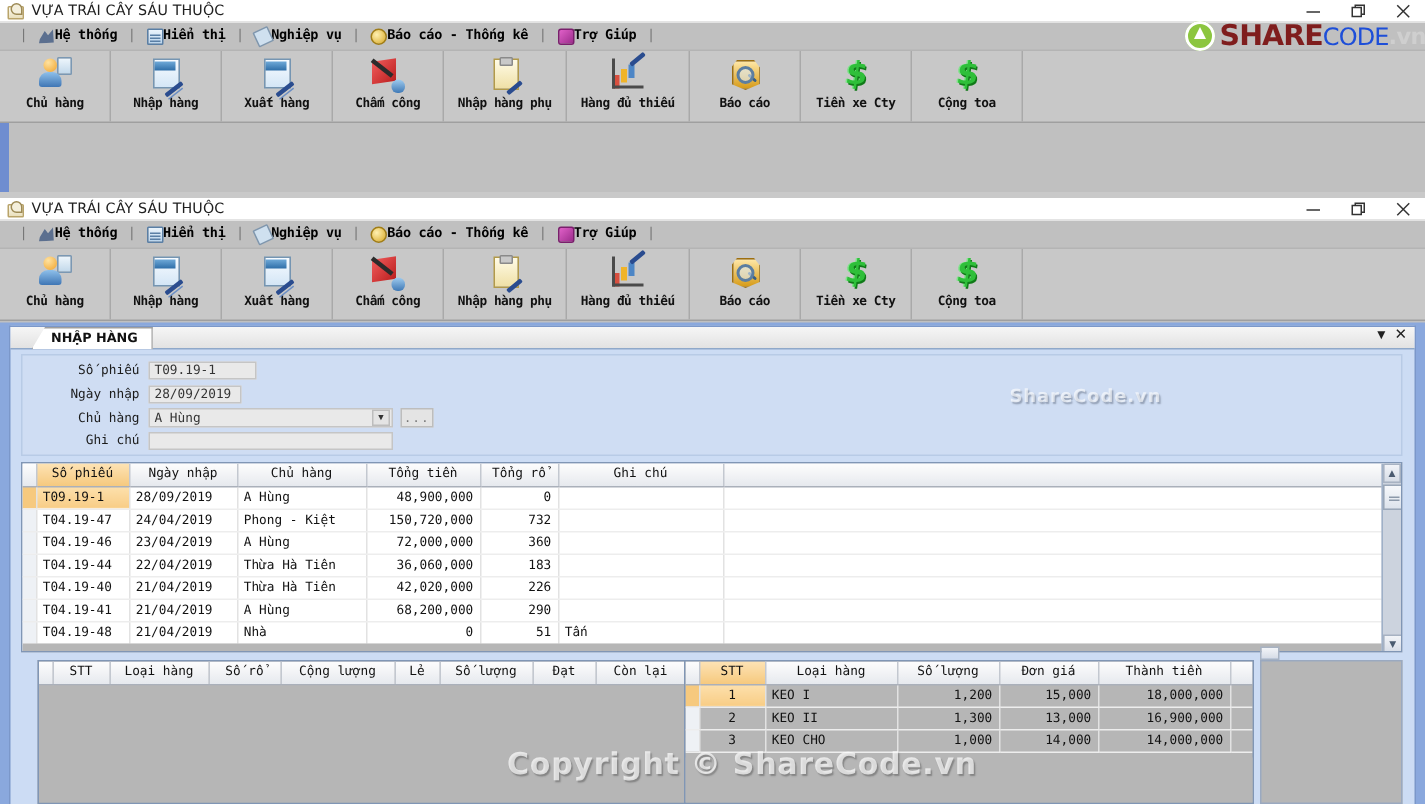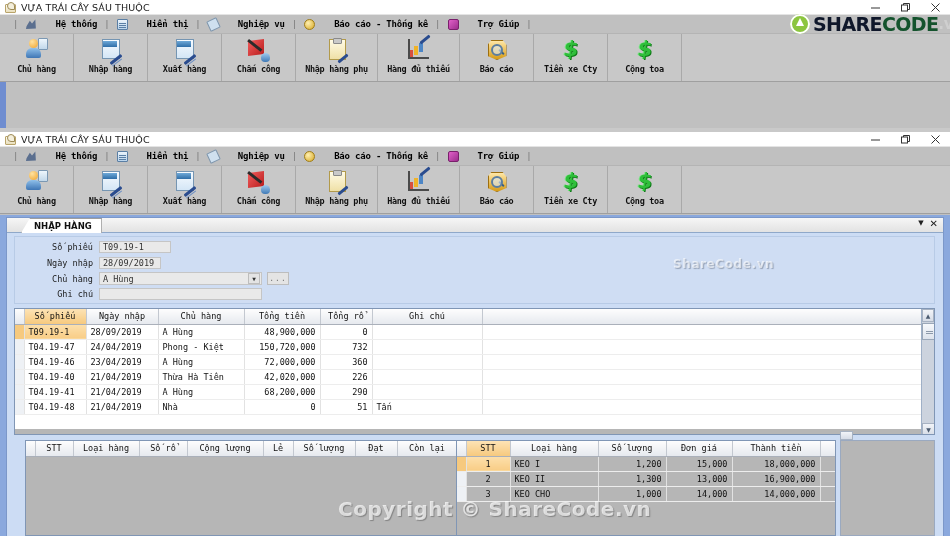--- a/index.html
+++ b/index.html
@@ -49,21 +49,21 @@
   
   .menubar{
     height:19px; background:#c0c0c0;
     display:flex; align-items:center; padding-left:6px;
     font-family:"DejaVu Sans Mono", monospace;
     font-size:9px; color:#000;
     border-bottom:1px solid #b4b4b4;
   }
   .msep{ color:#777; margin:0 7px; font-size:9px; }
   .mitem{ display:flex; align-items:center; white-space:nowrap; }
-  .mitem .mlabel{ margin-left:19px; font-weight:bold; letter-spacing:-.2px;}
+  .mitem .mlabel{ margin-left:0; font-weight:bold; letter-spacing:-.2px;}
   .micon{ width:11px;height:11px;position:relative;flex:0 0 auto;}
 
   
   .ic-sys{background:#5b6f8f;clip-path:polygon(10% 70%,40% 20%,60% 45%,90% 10%,95% 90%,5% 95%);}
   .ic-disp{background:linear-gradient(#eaf3fb,#b9d4ec);border:1px solid #5a7fa5;border-radius:1px;}
   .ic-disp::after{content:"";position:absolute;left:1px;top:3px;right:1px;height:1px;
     box-shadow:0 0 0 0 #5a7fa5, 0 2px 0 0 #5a7fa5, 0 4px 0 0 #5a7fa5;background:#5a7fa5;}
   .ic-ngh{background:#cfe0ef;border:1px solid #7f96ad;transform:rotate(-25deg);border-radius:1px;}
   .ic-rep{background:radial-gradient(circle at 35% 35%,#fff0b0,#d6a725);border-radius:50%;border:1px solid #a07d17;}
   .ic-help{background:linear-gradient(135deg,#e060c8,#9c2d8c);border-radius:2px;border:1px solid #7a1f6c;}
@@ -135,22 +135,22 @@
   .sclogo .mark{
     width:20px;height:20px;border-radius:50%;
     background:#8cc63f; position:relative; margin-right:3px;
     box-shadow:inset 0 0 0 2px #ffffff;
   }
   .sclogo .mark::after{
     content:"";position:absolute;left:6px;top:4px;
     border-left:4px solid transparent;border-right:4px solid transparent;
     border-bottom:8px solid #ffffff;
   }
-  .sclogo .t1{ font-family:"DejaVu Sans", sans-serif;font-weight:bold;font-size:19px;color:#0f172a;letter-spacing:-.6px;}
-  .sclogo .t2{ font-family:"DejaVu Sans", sans-serif;font-weight:bold;font-size:19px;color:#14532d;letter-spacing:-.6px;}
+  .sclogo .t1{ font-family:"DejaVu Sans", sans-serif;font-weight:bold;font-size:19px;color:#7f1d1d;letter-spacing:-.6px;}
+  .sclogo .t2{ font-family:"DejaVu Sans", sans-serif;font-weight:normal;font-size:16px;color:#1d4ed8;letter-spacing:-.6px;}
   .sclogo .t3{ font-family:"DejaVu Sans", sans-serif;font-weight:bold;font-size:15px;color:#cfcfcf;letter-spacing:-.4px;}
 
   
   .mdi-body{ background:#8aa8dd; position:absolute; }
   .tabstrip{
     height:15px; position:relative;
     background:linear-gradient(#f3f3f3,#dcdcdc);
     border-bottom:1px solid #8fa8c9;
   }
   .tab{
@@ -563,20 +563,30 @@
                 <td>T04.19-46</td>
                 <td>23/04/2019</td>
                 <td>A Hùng</td>
                 <td class="num">72,000,000</td>
                 <td class="num">360</td>
                 <td></td>
                 <td style="border-right:none;"></td>
               </tr>
               <tr>
                 <td class="rowmark"></td>
+                <td>T04.19-44</td>
+                <td>22/04/2019</td>
+                <td>Thừa Hà Tiên</td>
+                <td class="num">36,060,000</td>
+                <td class="num">183</td>
+                <td></td>
+                <td style="border-right:none;"></td>
+              </tr>
+              <tr>
+                <td class="rowmark"></td>
                 <td>T04.19-40</td>
                 <td>21/04/2019</td>
                 <td>Thừa Hà Tiên</td>
                 <td class="num">42,020,000</td>
                 <td class="num">226</td>
                 <td></td>
                 <td style="border-right:none;"></td>
               </tr>
               <tr>
                 <td class="rowmark"></td>

